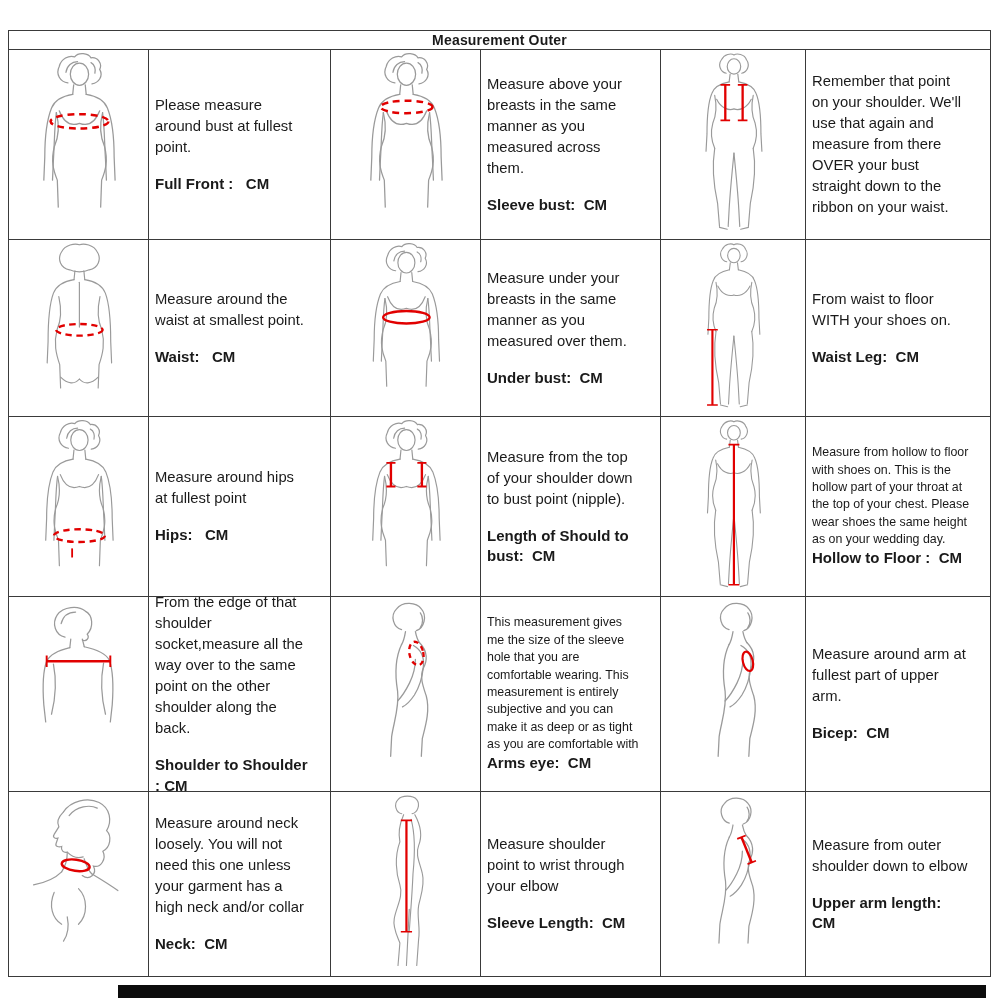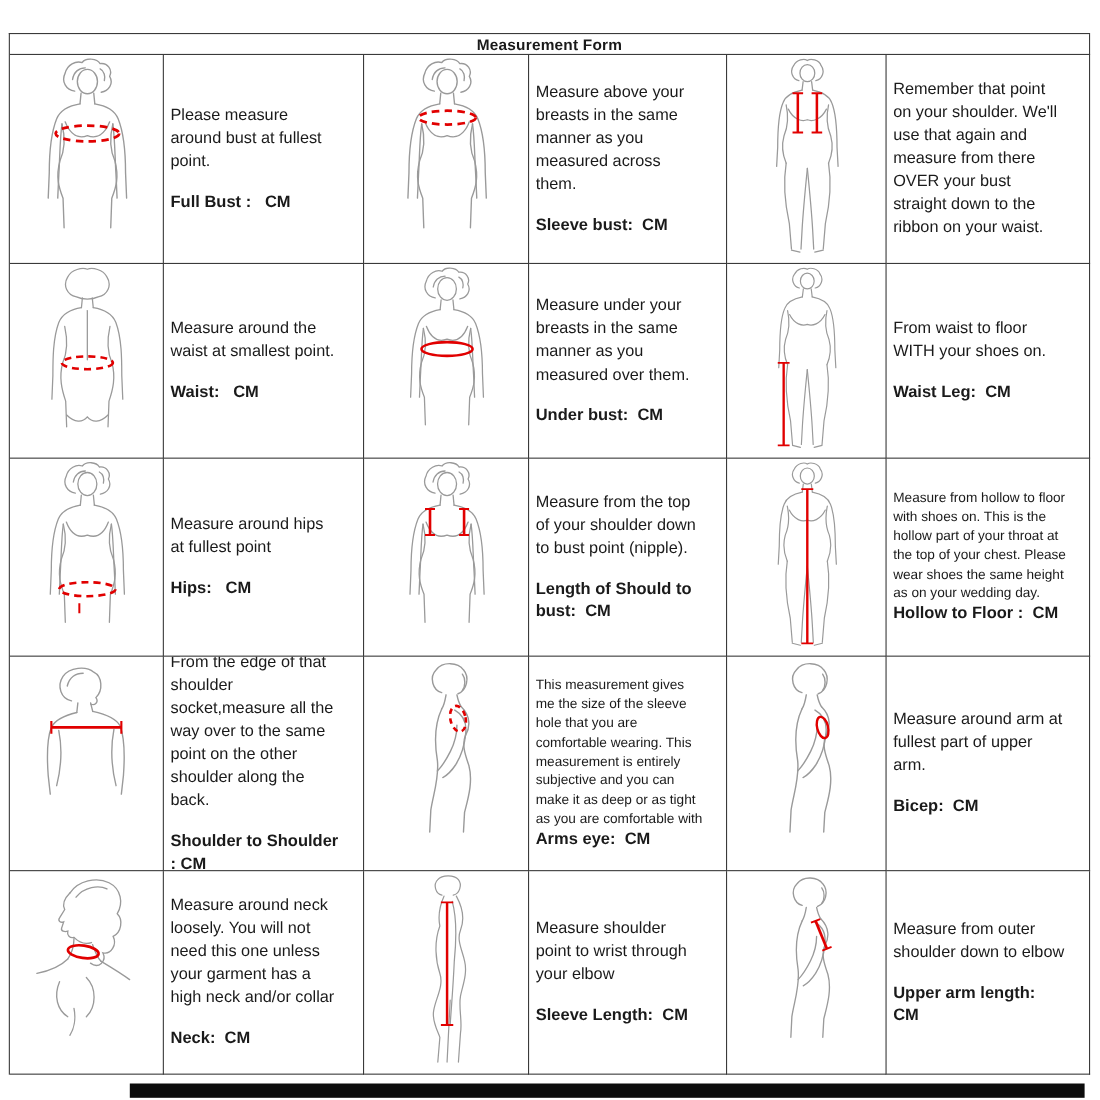--- a/index.html
+++ b/index.html
@@ -189,30 +189,30 @@
     <path d="M58 130 C60 140 58 150 54 156"></path>
   </g>
   <g id="fig-neck">
     <use href="#base-neck-profile"></use>
     <ellipse cx="67" cy="75" rx="15" ry="6" transform="rotate(8 67 75)" stroke="var(--measure)" stroke-width="2.6" fill="none"></ellipse>
   </g>
 </defs>
 </svg>
 
 <div class="grid">
-  <div class="gcell title-cell">Measurement Form</div>
+  <div class="gcell title-cell">Measurement Outer</div>
 
   <div class="gcell fig">
     <svg class="illus" viewBox="0 0 140 190" preserveAspectRatio="xMidYMid meet">
         <use href="#fig-full-bust"></use>
       </svg>
   </div>
   <div class="gcell txt">
     <div class="desc">Please measure around bust at fullest point.</div>
-    <div class="mlabel">Full Bust :   CM</div>
+    <div class="mlabel">Full Front :   CM</div>
   </div>
   <div class="gcell fig">
     <svg class="illus" viewBox="0 0 140 190" preserveAspectRatio="xMidYMid meet">
         <use href="#fig-upper-bust"></use>
       </svg>
   </div>
   <div class="gcell txt">
     <div class="desc">Measure above your breasts in the same manner as you measured across them.</div>
     <div class="mlabel">Sleeve bust:  CM</div>
   </div>

